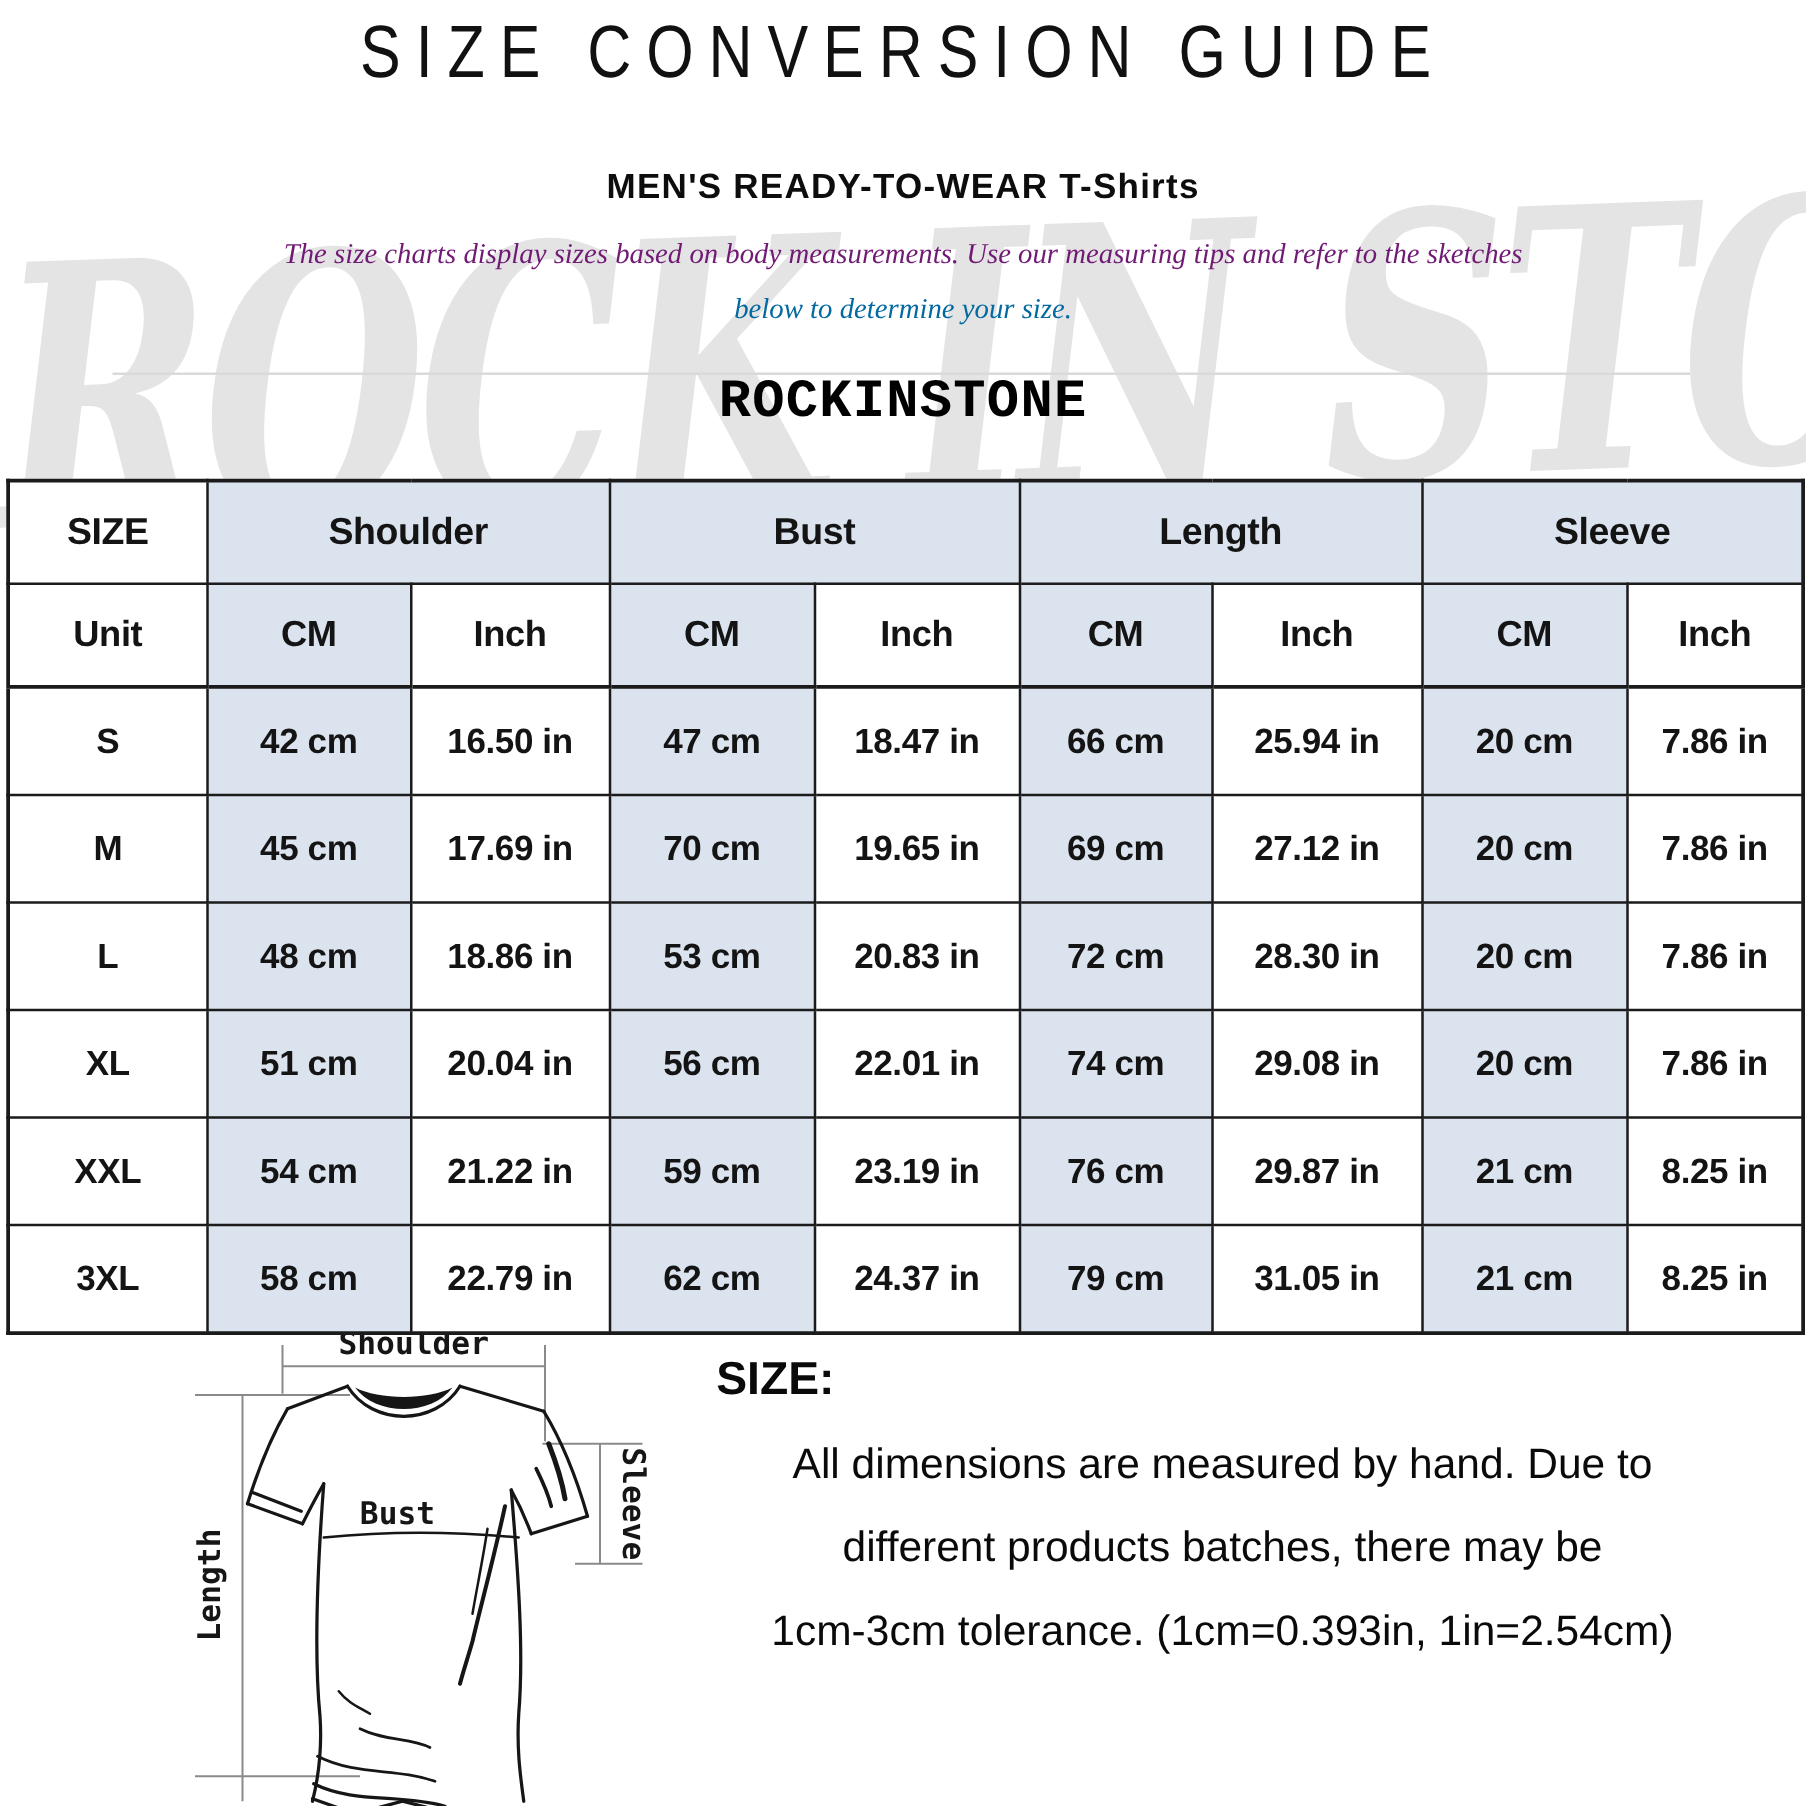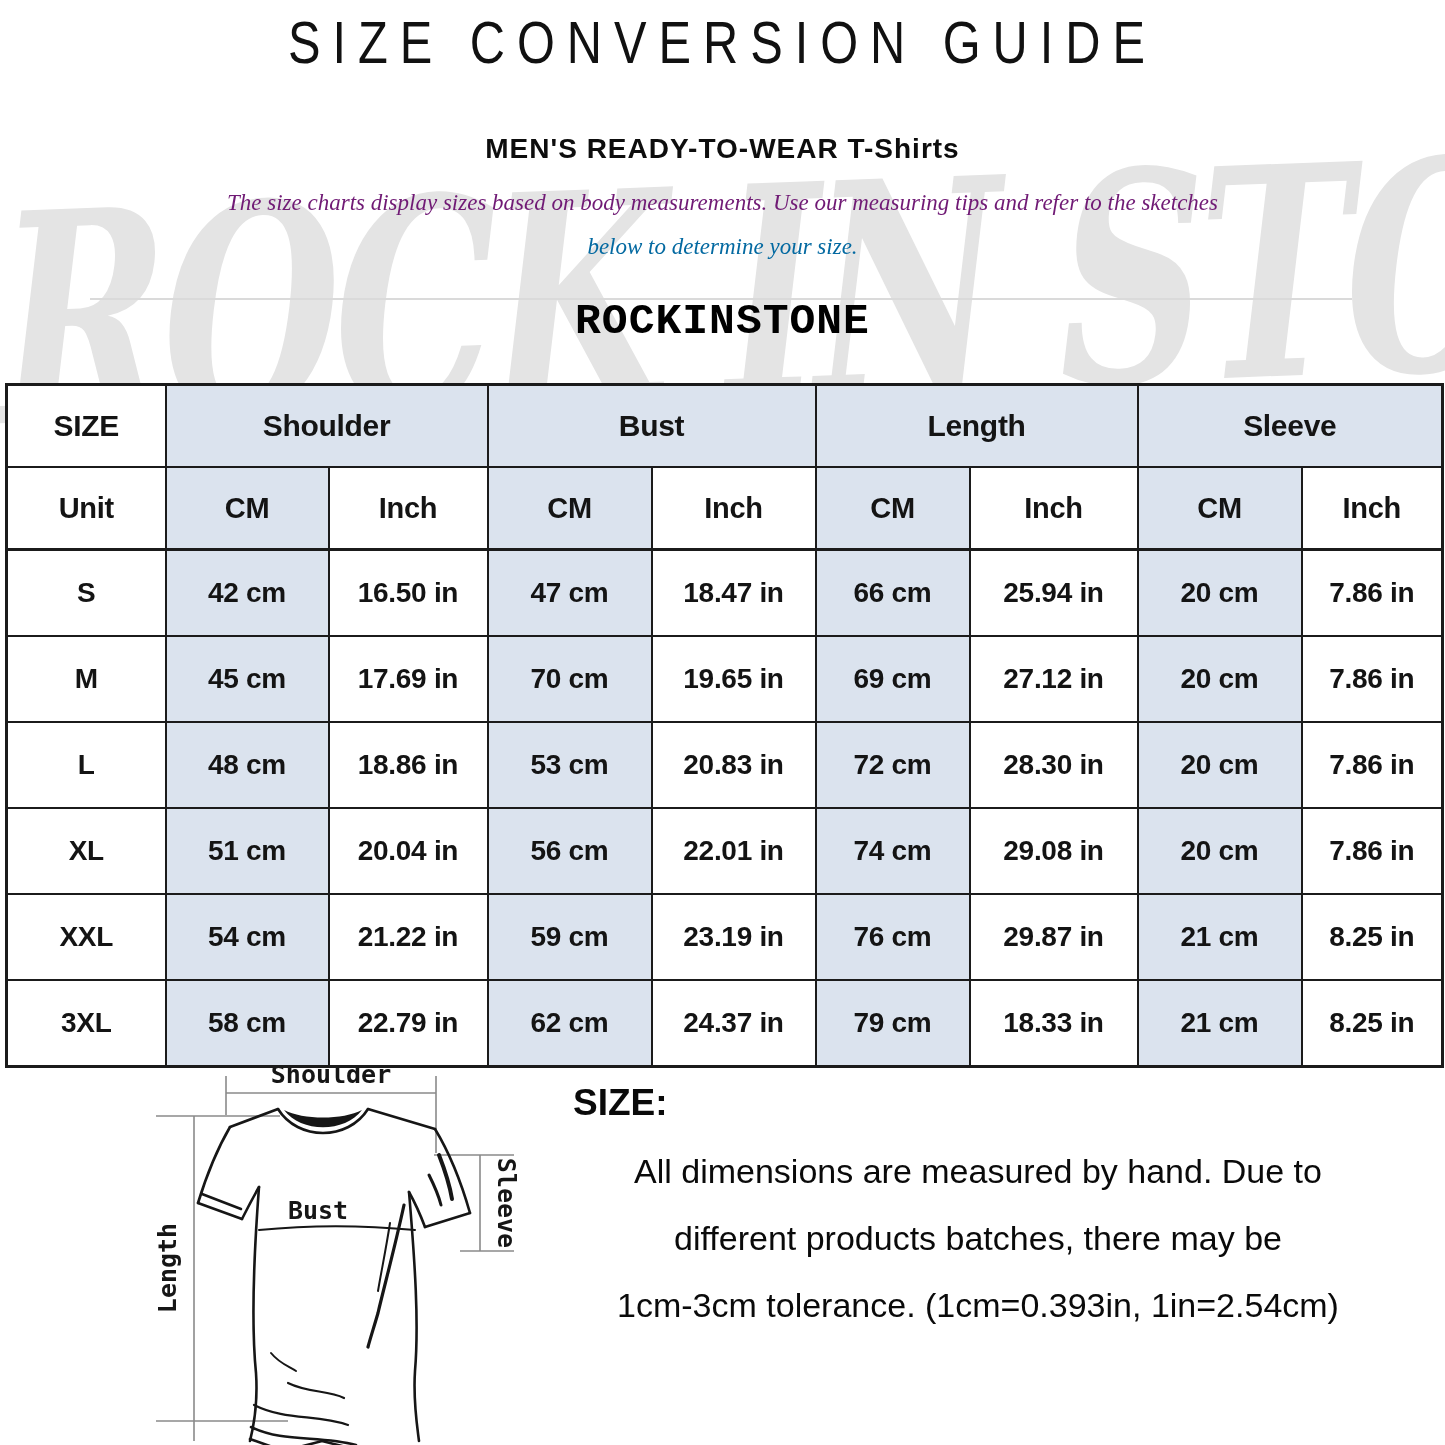--- a/index.html
+++ b/index.html
@@ -140,21 +140,21 @@
       <td class="c-blue">21 cm</td>
       <td class="c-white">8.25 in</td>
     </tr>
     <tr class="data-row">
       <td class="c-white">3XL</td>
       <td class="c-blue">58 cm</td>
       <td class="c-white">22.79 in</td>
       <td class="c-blue">62 cm</td>
       <td class="c-white">24.37 in</td>
       <td class="c-blue">79 cm</td>
-      <td class="c-white">18.33 in</td>
+      <td class="c-white">31.05 in</td>
       <td class="c-blue">21 cm</td>
       <td class="c-white">8.25 in</td>
     </tr>
   </tbody>
     </table>
 
   <svg id="diagram" width="430" height="392" viewBox="0 0 430 392">
     <g stroke="#8a8a8a" stroke-width="1.6" fill="none">
 
       <line x1="88" y1="40" x2="298" y2="40"></line>

